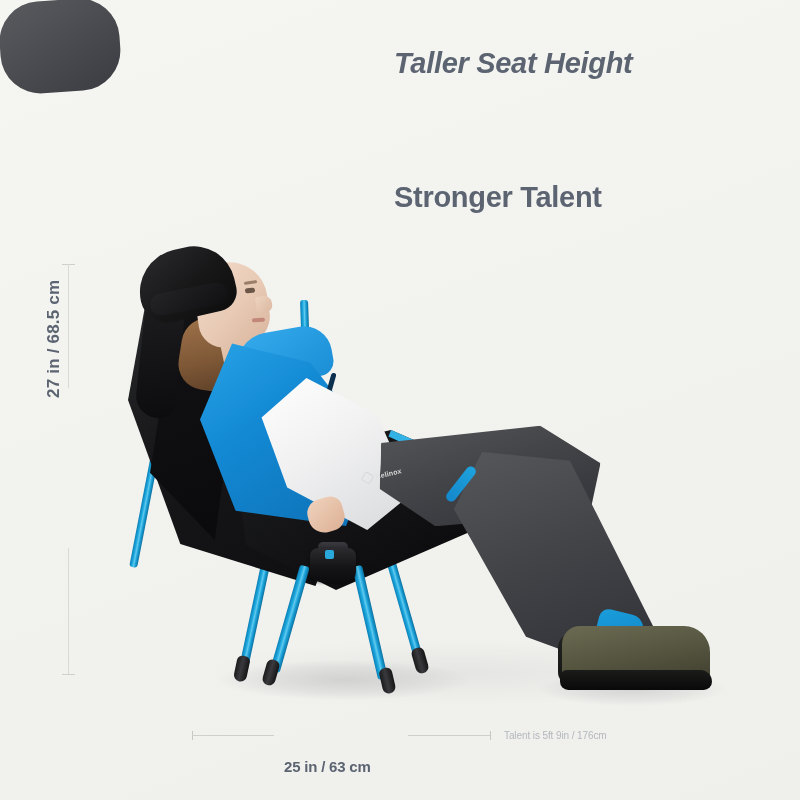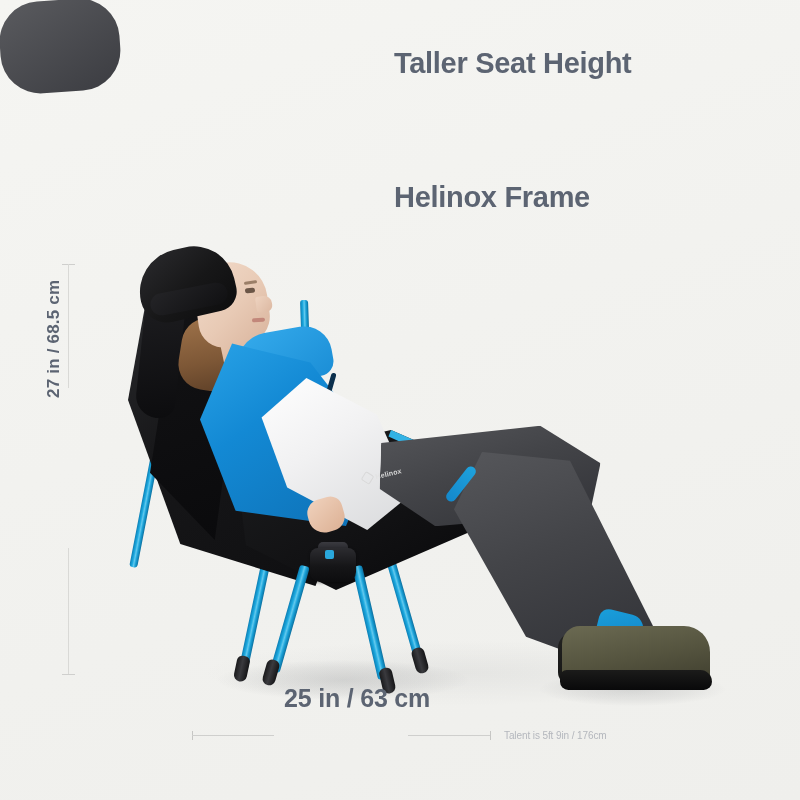--- a/index.html
+++ b/index.html
@@ -16,21 +16,21 @@
     font-family: "Liberation Sans", sans-serif;
     -webkit-font-smoothing: antialiased;
   }
 
   
   .copy-block {
     position: absolute;
     left: 394px;
     width: 350px;
   }
-  #copy-1 { top: 48px; }
+  #copy-1 { top: 48px; font-style: italic; }
   #copy-2 { top: 182px; }
 
   .feature-title {
     margin: 0 0 9px 0;
     font-size: 29px;
     line-height: 1.06;
     font-weight: bold;
     letter-spacing: -0.3px;
     color: #5c6472;
   }
@@ -371,22 +371,22 @@
     transform: rotate(-90deg);
     transform-origin: left top;
     white-space: nowrap;
     font-size: 17px;
     font-weight: bold;
     letter-spacing: .2px;
     color: #5c6472;
   }
   #dim-horizontal-label {
     position: absolute;
-    left: 284px; top: 684px;
-    font-size: 25px;
+    left: 284px; top: 758px;
+    font-size: 15px;
     font-weight: bold;
     letter-spacing: -0.2px;
     color: #5c6472;
     white-space: nowrap;
   }
   #talent-note {
     position: absolute;
     left: 504px; top: 730px;
     font-size: 10px;
     letter-spacing: -0.1px;
@@ -460,21 +460,21 @@
       <span id="logo-mark"></span>
       <span id="logo-word">Helinox</span>
     </div>
   </div>
 
   <div class="copy-block" id="copy-1">
     <h2 class="feature-title">Taller Seat Height</h2>
   </div>
 
   <div class="copy-block" id="copy-2">
-    <h2 class="feature-title">Helinox Frame</h2>
+    <h2 class="feature-title">Stronger Talent</h2>
   </div>
 
   <div>
     <div class="tick-h" style="left:62px; top:264px;"></div>
     <div class="dim-line-v" style="left:68px; top:264px; height:124px;"></div>
     <div class="dim-line-v" style="left:68px; top:548px; height:126px;"></div>
     <div class="tick-h" style="left:62px; top:674px;"></div>
     <div id="dim-vertical-label">27 in / 68.5 cm</div>
   </div>
 

